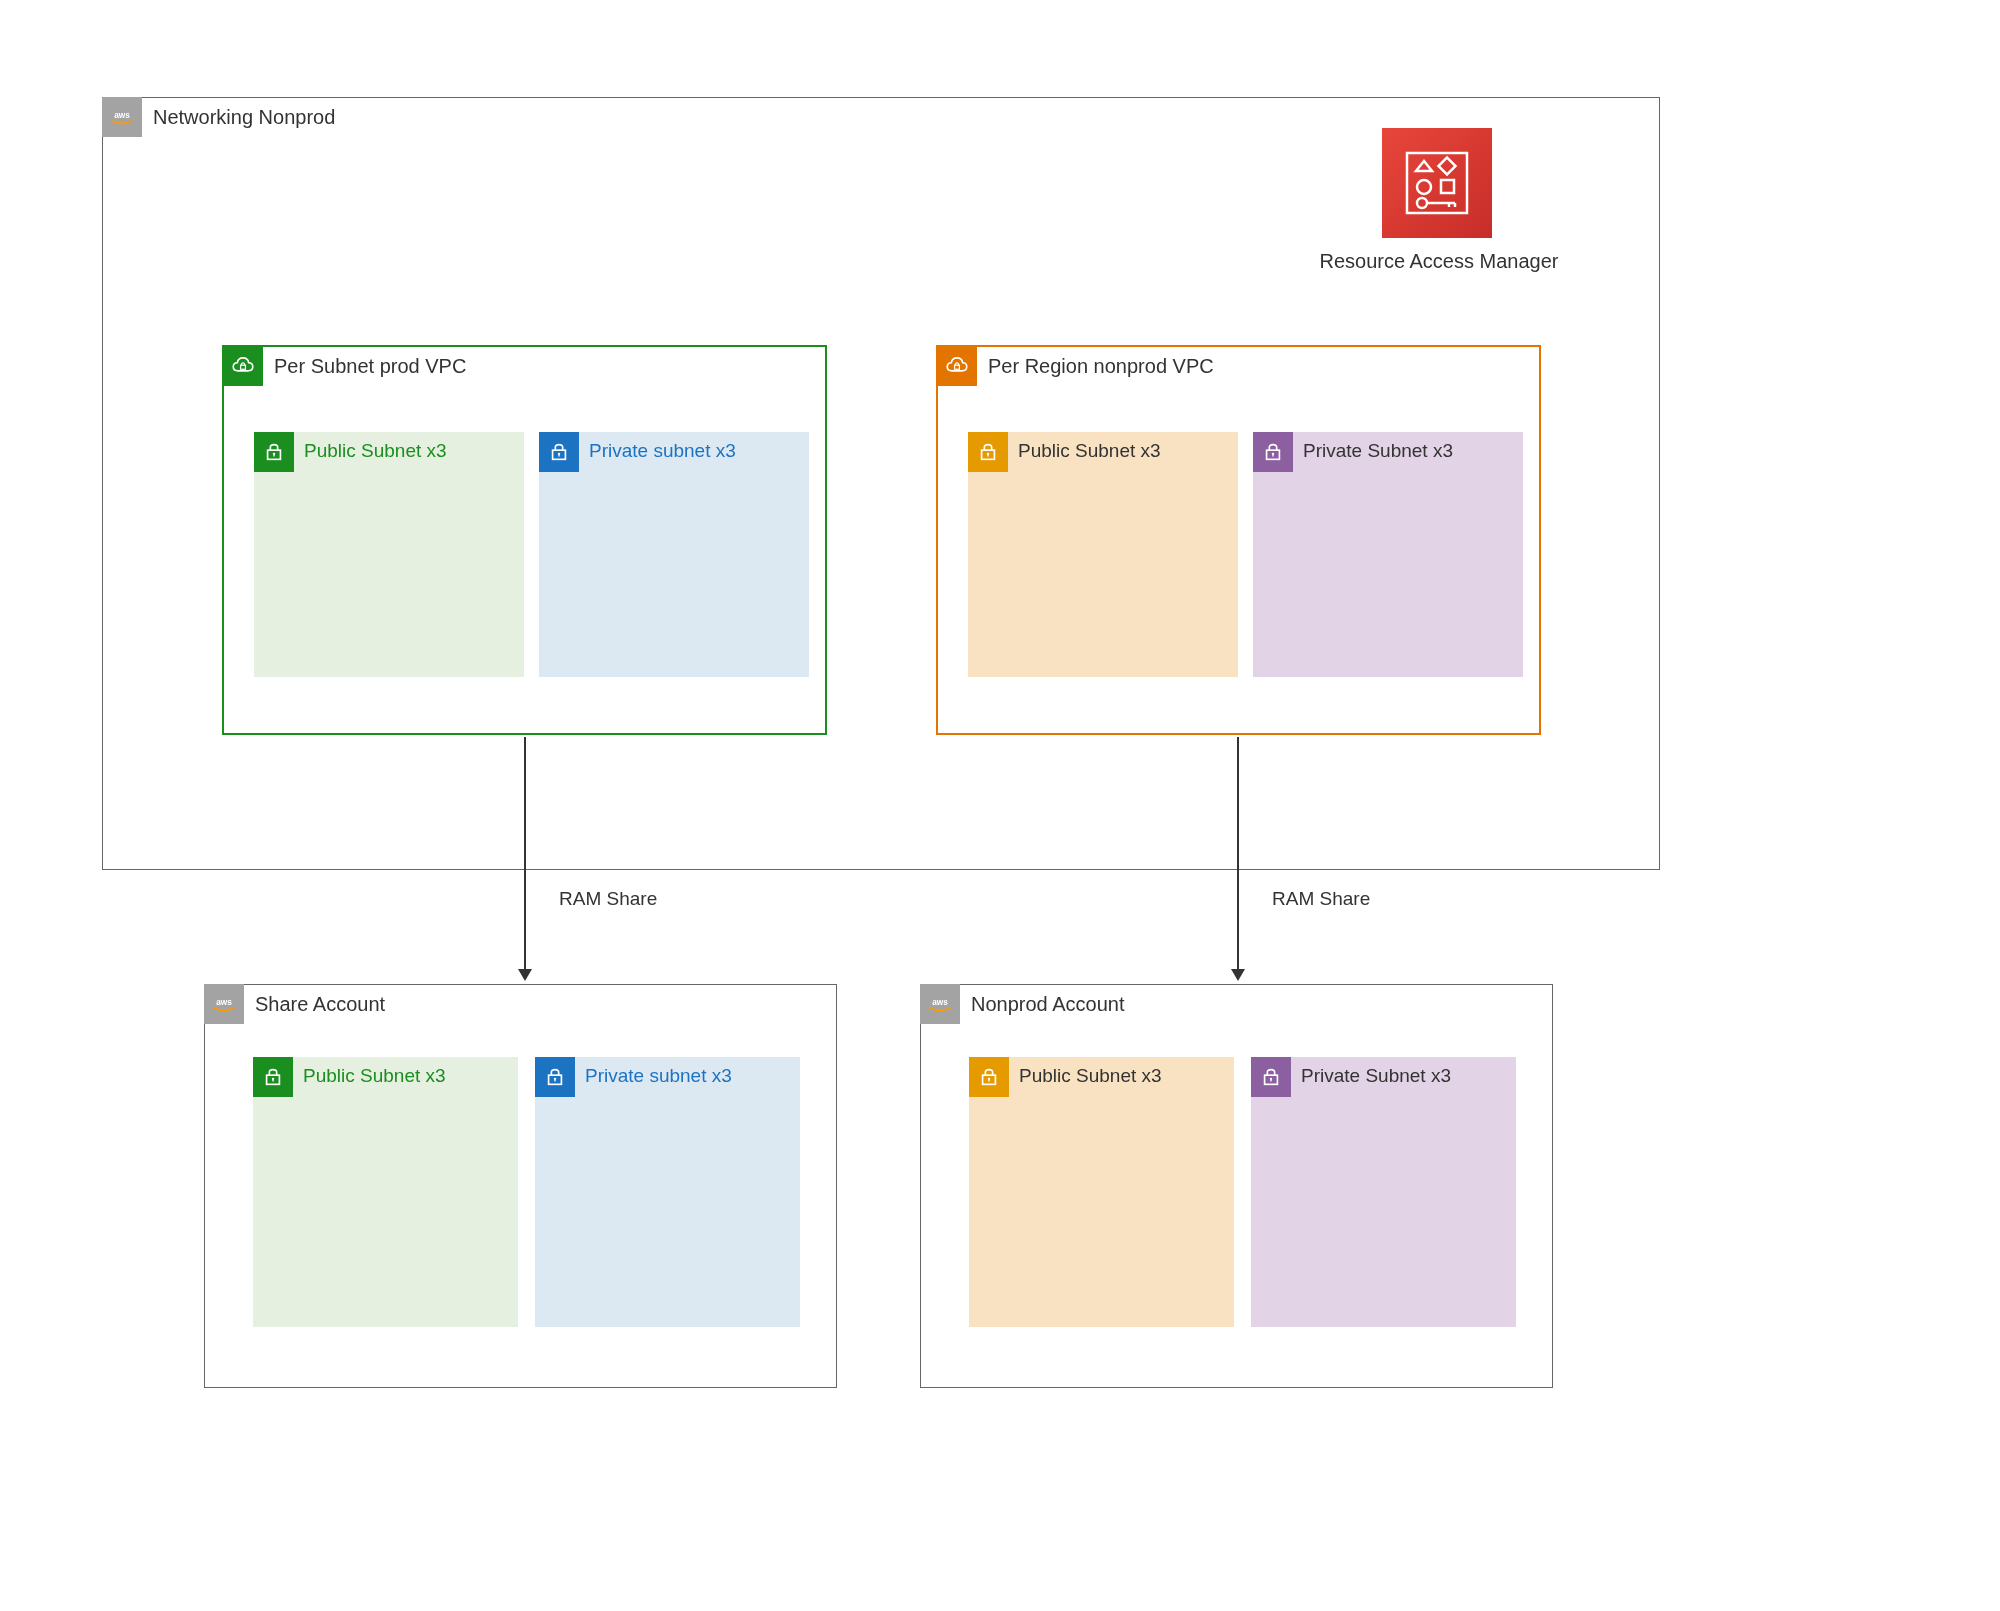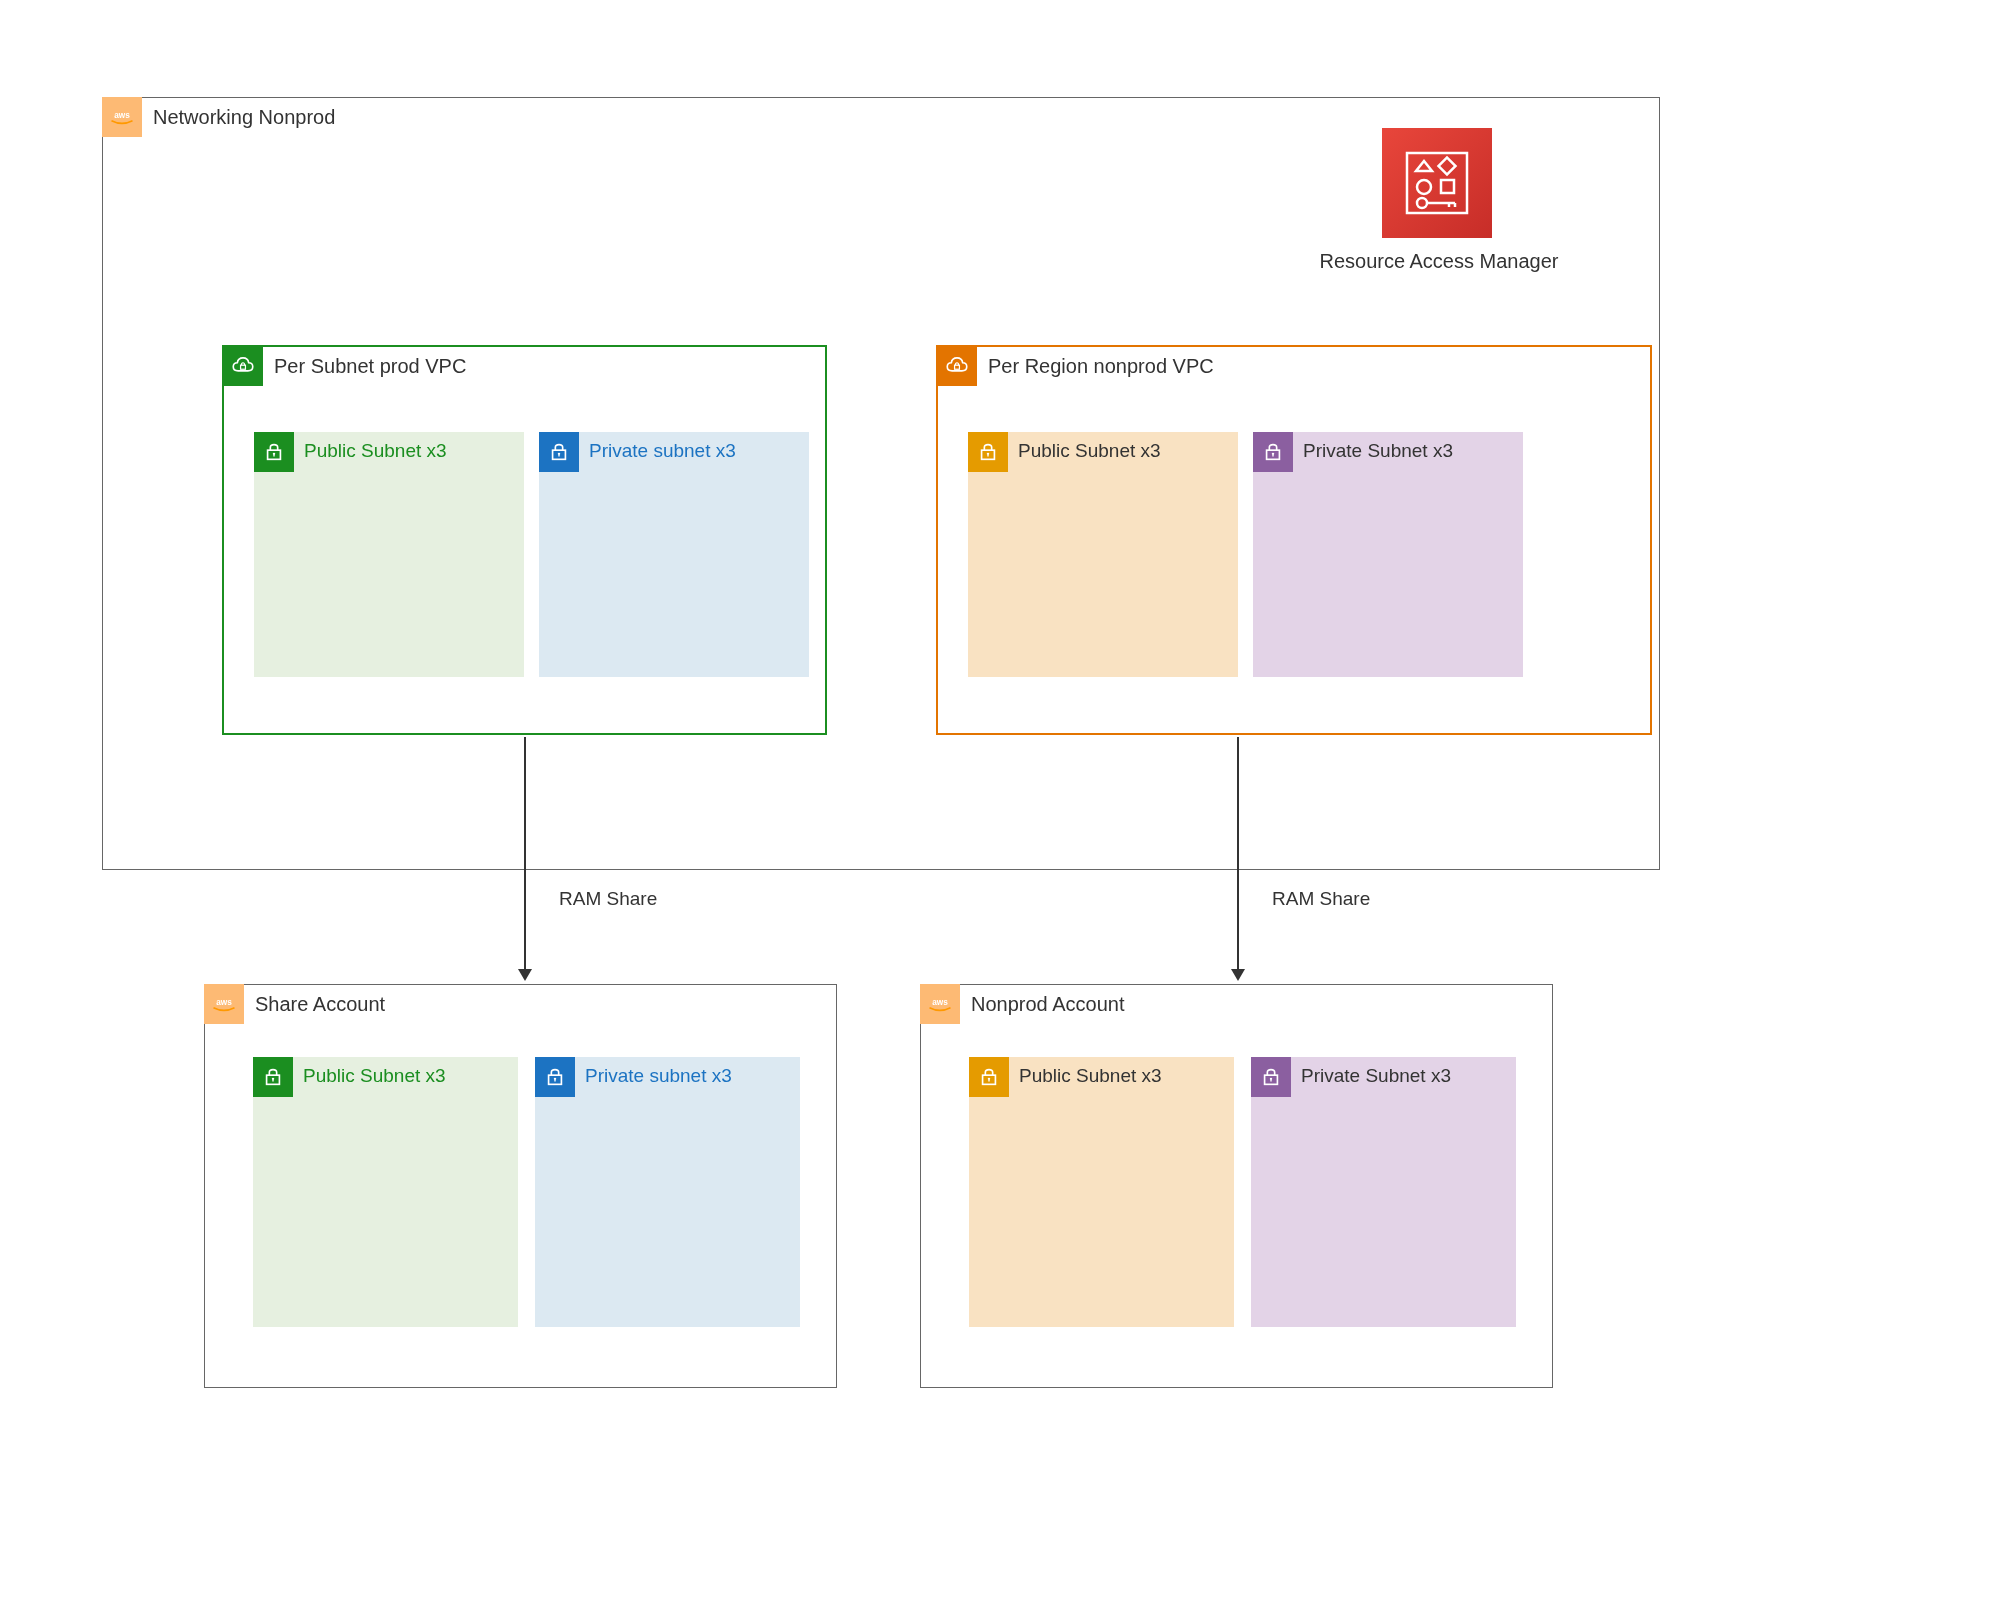--- a/index.html
+++ b/index.html
@@ -20,21 +20,21 @@
     position: absolute;
     border: 1.5px solid #666;
     background: #fff;
   }
   .aws-badge {
     position: absolute;
     top: -1px;
     left: -1px;
     width: 40px;
     height: 40px;
-    background: #fdba74;
+    background: #a3a3a3;
     display: flex;
     align-items: center;
     justify-content: center;
   }
   .aws-badge svg { width: 30px; height: 20px; }
   .account-label {
     position: absolute;
     top: 8px;
     left: 50px;
     font-size: 20px;
@@ -185,21 +185,21 @@
             <rect x="5" y="10" width="14" height="10" fill="none" stroke="#fff" stroke-width="1.8"></rect>
             <path d="M8 10 L8 7 Q8 4 12 4 Q16 4 16 7 L16 10" fill="none" stroke="#fff" stroke-width="1.8"></path>
             <circle cx="12" cy="14" r="1.3" fill="#fff"></circle>
             <line x1="12" y1="15" x2="12" y2="17" stroke="#fff" stroke-width="1.5"></line>
           </svg>
       </div>
       <div class="subnet-label" style="color:#1c73c2;">Private subnet x3</div>
     </div>
   </div>
 
-  <div class="vpc-box" style="left:936px; top:345px; width:716px; height:390px; border-color:#e37400;">
+  <div class="vpc-box" style="left:936px; top:345px; width:605px; height:390px; border-color:#e37400;">
     <div class="vpc-badge" style="background:#e37400;">
       <svg width="26" height="26" viewBox="0 0 32 32">
           <path d="M10 22 Q4 22 4 17 Q4 12 9 12 Q10 6 16 6 Q22 6 23 12 Q28 12 28 17 Q28 22 22 22 Z" fill="none" stroke="#fff" stroke-width="2"></path>
           <rect x="13" y="15" width="6" height="5" fill="none" stroke="#fff" stroke-width="1.5"></rect>
           <path d="M14 15 Q14 12 16 12 Q18 12 18 15" fill="none" stroke="#fff" stroke-width="1.5"></path>
         </svg>
     </div>
     <div class="vpc-label" style="color:#333;">Per Region nonprod VPC</div>
 
     <div class="subnet-box" style="left:30px; top:85px; background:#f9e2c2;">

